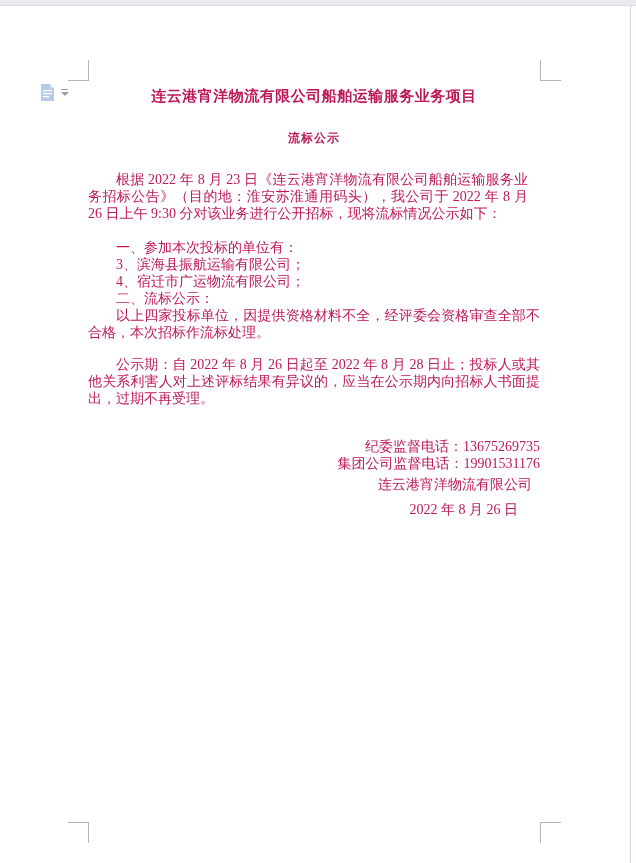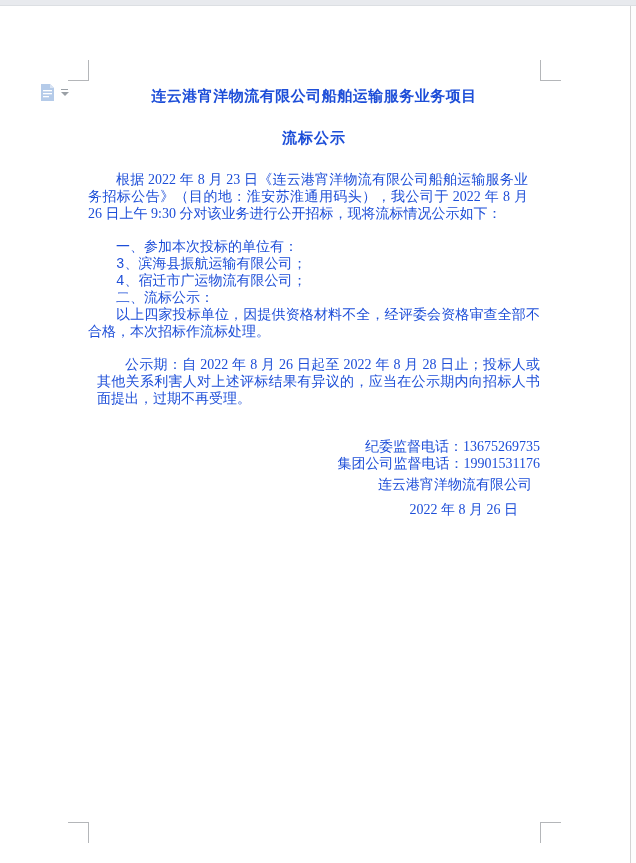--- a/index.html
+++ b/index.html
@@ -1,21 +1,21 @@
 <!DOCTYPE html>
 <html><head>
 <meta charset="utf-8">
 <style>
   html,body{margin:0;padding:0;}
   .app{
     position:relative;
     width:636px;height:863px;
     background:#fdfdfd;
     font-family:"Liberation Serif","DejaVu Serif",serif;
-    color:#1d4ed8;
+    color:#be185d;
     overflow:hidden;
   }
   .top-bar{
     position:absolute;left:0;top:0;width:636px;height:6px;
     background:#e8eaee;border-bottom:1px solid #dcdfe3;
     box-sizing:border-box;
   }
   .page{
     position:absolute;left:0;top:6px;width:630px;height:857px;
     background:#ffffff;border-right:1px solid #d4d4d4;
@@ -39,28 +39,28 @@
   
   .content{
     position:absolute;left:88px;top:74px;width:452px;
     font-size:14px;line-height:17px;
   }
   .doc-title{
     font-size:15px;font-weight:bold;text-align:center;
     line-height:20px;margin:6px 0 0 0;letter-spacing:0.5px;
   }
   .doc-subtitle{
-    font-size:15px;font-weight:bold;text-align:center;
+    font-size:12px;font-weight:bold;text-align:center;
     line-height:22px;margin:21px 0 0 0;letter-spacing:1px;
   }
   .para-intro{margin:22px 12px 0 0;text-indent:2em;text-align:justify;}
-  .list-block{margin:17px 0 0 0;font-family:Liberation Mono, monospace;}
+  .list-block{margin:17px 0 0 0;}
   .line-item{text-indent:2em;}
   .para-reason{margin:0;text-indent:2em;text-align:justify;}
-  .para-notice{margin:15px 0 0 9px;text-indent:2em;text-align:justify;}
+  .para-notice{margin:15px 0 0 0;text-indent:2em;text-align:justify;}
   .contact-block{margin:31px 0 0 0;text-align:right;}
   .sig-name{margin:4px 0 0 0;text-align:right;padding-right:8px;}
   .sig-date{margin:8px;text-align:right;padding-right:14px;}
 </style>
 </head>
 <body>
 
 <div class="app">
 
   <div class="top-bar"></div>

